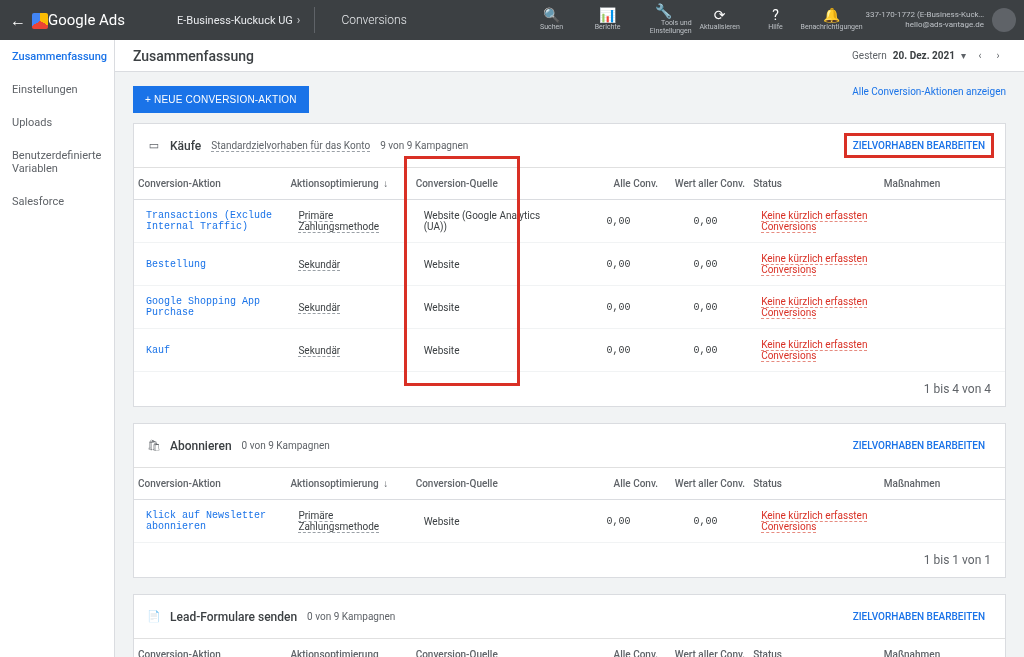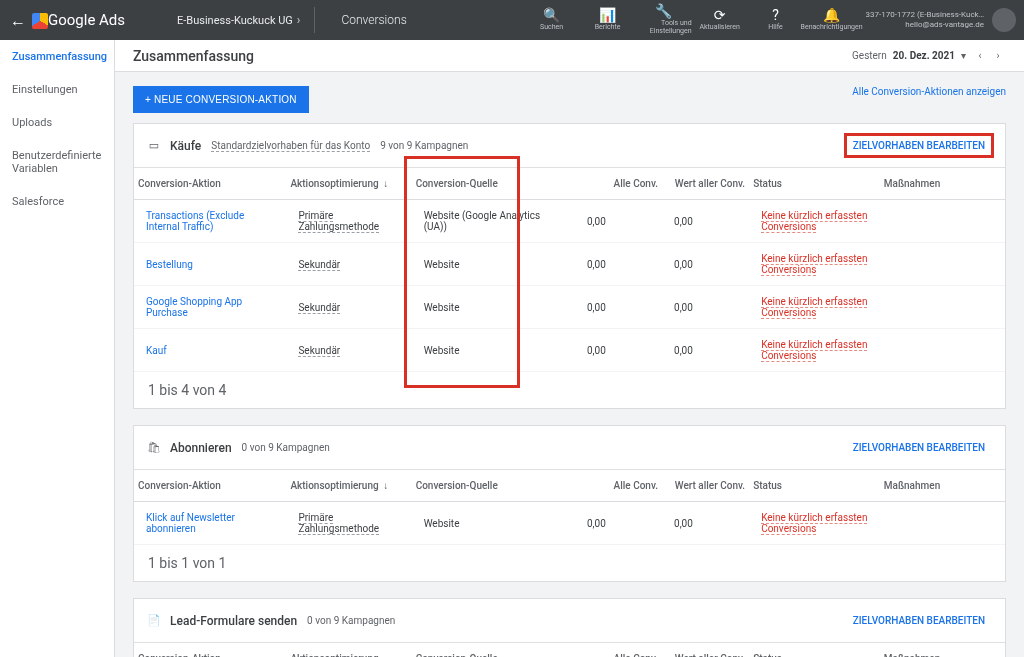--- a/index.html
+++ b/index.html
@@ -45,27 +45,27 @@
   .cardhead .sub { font-size: 10px; color: #5f6368; margin-right: 10px; }
   .cardhead .sub.dotted { border-bottom: 1px dashed #9aa0a6; }
   .cardhead .editbtn { margin-left: auto; color: #1a73e8; font-size: 10px; font-weight: 500; cursor: pointer; padding: 6px 8px; }
   .hl-blue { outline: 3px solid #d93025; outline-offset: -2px; }
   
   table { width: 100%; border-collapse: collapse; table-layout: fixed; }
   th { text-align: left; font-size: 10px; font-weight: 500; color: #5f6368; padding: 10px 4px; border-bottom: 1px solid #dadce0; }
   th.num { text-align: right; }
   th .sortico { font-size: 10px; margin-left: 2px; }
   td { font-size: 10px; padding: 10px 12px; border-bottom: 1px solid #f1f3f4; vertical-align: middle; }
-  td.link { color: #1a73e8; cursor: pointer; }
+  td.link { color: #1a73e8; cursor: pointer; font-family: Liberation Mono, monospace; }
   td.dott { color: #3c4043; }
   td.dott span { border-bottom: 1px dashed #9aa0a6; }
-  td.num { text-align: left; }
+  td.num { text-align: center; font-family: Liberation Mono, monospace; }
   td.red { color: #d93025; }
   td.red span { border-bottom: 1px dashed #e68b80; }
-  .foot { text-align: left; font-size: 14px; color: #5f6368; padding: 10px 14px; }
+  .foot { text-align: right; font-size: 12px; color: #5f6368; padding: 10px 14px; }
   
   .hlcol { position: relative; }
   .hlcol::after { content: ""; position: absolute; left: 270px; top: 32px; width: 110px; height: calc(100% - 58px); border: 3px solid #d93025; pointer-events: none; }
   col.c-action { width: 140px; }
   col.c-opt { width: 115px; }
   col.c-src { width: 150px; }
   col.c-all { width: 80px; }
   col.c-val { width: 80px; }
   col.c-stat { width: 120px; }
   col.c-mass { width: 115px; }

